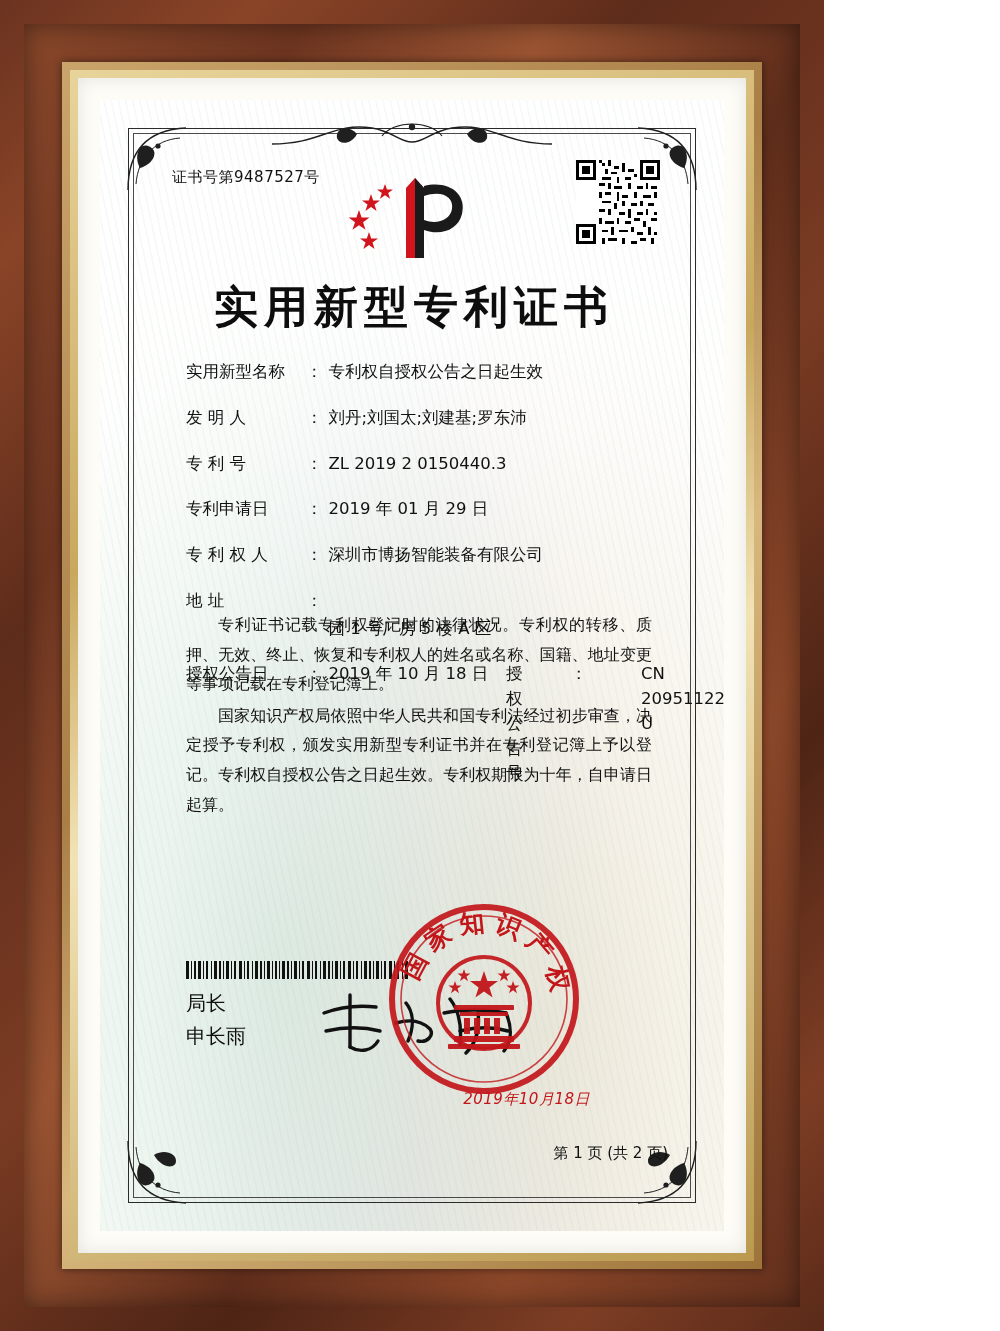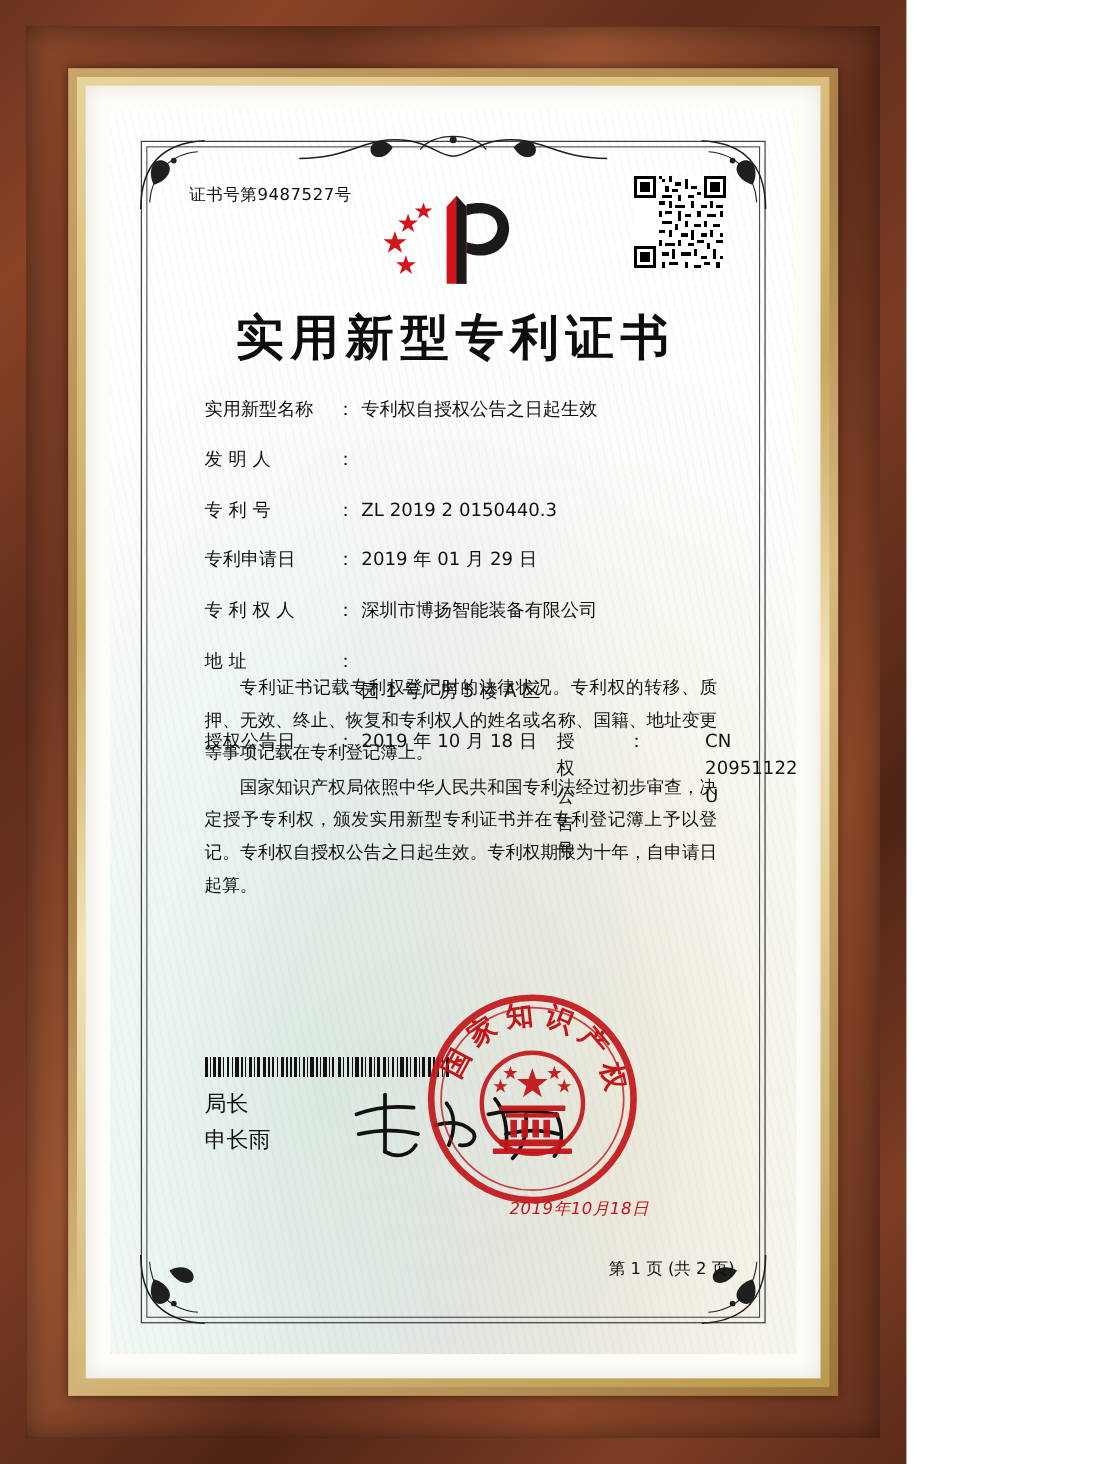--- a/index.html
+++ b/index.html
@@ -273,20 +273,21 @@
 
         <div class="field-row">
           <span class="field-label">实用新型名称</span>
           <span class="field-colon">：</span>
           <span class="field-value">专利权自授权公告之日起生效</span>
         </div>
 
         <div class="field-row">
           <span class="field-label">发  明  人</span>
           <span class="field-colon">：</span>
+          <span class="field-value">刘丹;刘国太;刘建基;罗东沛</span>
         </div>
 
         <div class="field-row">
           <span class="field-label">专  利  号</span>
           <span class="field-colon">：</span>
           <span class="field-value">ZL 2019 2 0150440.3</span>
         </div>
 
         <div class="field-row">
           <span class="field-label">专利申请日</span>

